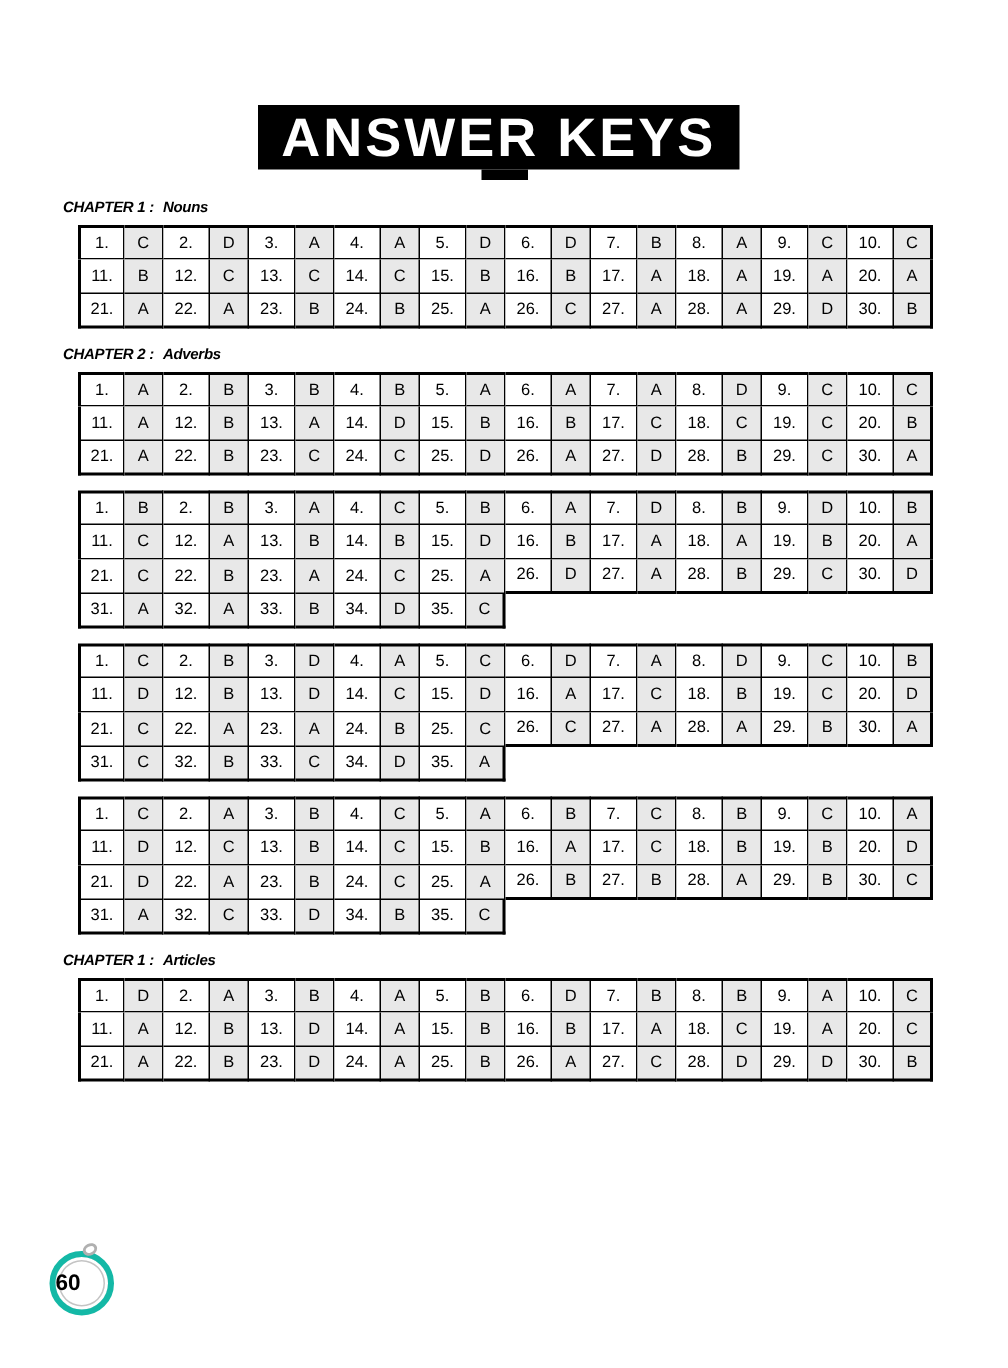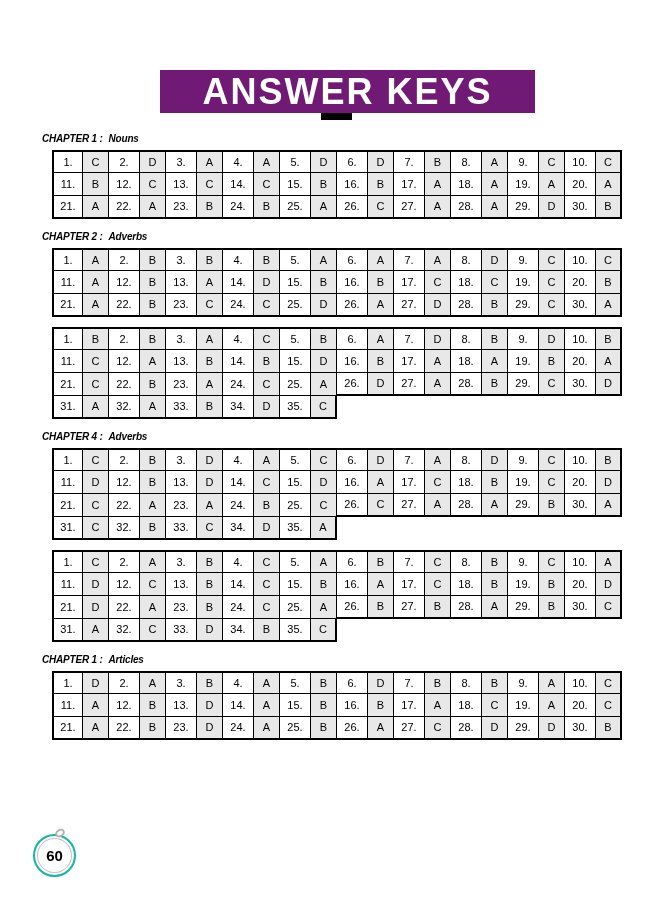--- a/index.html
+++ b/index.html
@@ -8,23 +8,23 @@
 
   .page {
     position:relative;
     width:672px; height:912px;
     background:#ffffff;
     overflow:hidden;
   }
 
   
   .banner {
-    position:absolute; left:160px; top:70px;
-    width:375px; height:43px;
-    background:#701a75;
+    position:absolute; left:172px; top:70px;
+    width:321px; height:43px;
+    background:#000000;
     display:flex; align-items:center; justify-content:center;
   }
   .banner-title {
     color:#fff; font-size:36px; font-weight:bold;
     letter-spacing:2px; white-space:nowrap;
   }
   .banner-tab {
     position:absolute; left:321px; top:113px;
     width:31px; height:7px; background:#000;
   }
@@ -51,23 +51,23 @@
   .ans { width:26px; background:#e8e8e8; }
   .bt { border-top:2px solid #000; }
   .bl { border-left:2px solid #000; }
   .br { border-right-width:2px; }
   .bb { border-bottom-width:2px; }
 
   
   .page-circle {
     position:absolute; left:33px; top:834px;
     width:43px; height:43px; border-radius:50%;
-    border:2px solid #14b8a6;
+    border:4px solid #14b8a6;
     box-shadow: inset 0 0 0 2px #ffffff, inset 0 0 0 3px #c4c4c4;
-    display:flex; align-items:center; justify-content:center;
+    display:flex; align-items:center; justify-content:flex-start;
   }
   .page-circle-loop {
     position:absolute; left:55px; top:829px;
     width:10px; height:8px; border-radius:50%;
     border:2px solid #b0b0b0; background:#fff;
     transform:rotate(-28deg);
   }
   .page-number { font-size:15px; font-weight:bold; }
 
   .brand {
@@ -317,21 +317,20 @@
             <div class="cell ans bb">B</div>
             <div class="cell num bb">34.</div>
             <div class="cell ans bb">D</div>
             <div class="cell num bb">35.</div>
             <div class="cell ans br bb">C</div>
           </div>
         </div>
   </section>
 
   <section class="chapter">
-    <h2 class="chapter-heading"><span class="chapter-label">CHAPTER 4 :</span><span class="chapter-name">Adverbs</span></h2>
     <div class="answer-table">
           <div class="trow">
             <div class="cell num bt bl">1.</div>
             <div class="cell ans bt">C</div>
             <div class="cell num bt">2.</div>
             <div class="cell ans bt">B</div>
             <div class="cell num bt">3.</div>
             <div class="cell ans bt">D</div>
             <div class="cell num bt">4.</div>
             <div class="cell ans bt">A</div>

